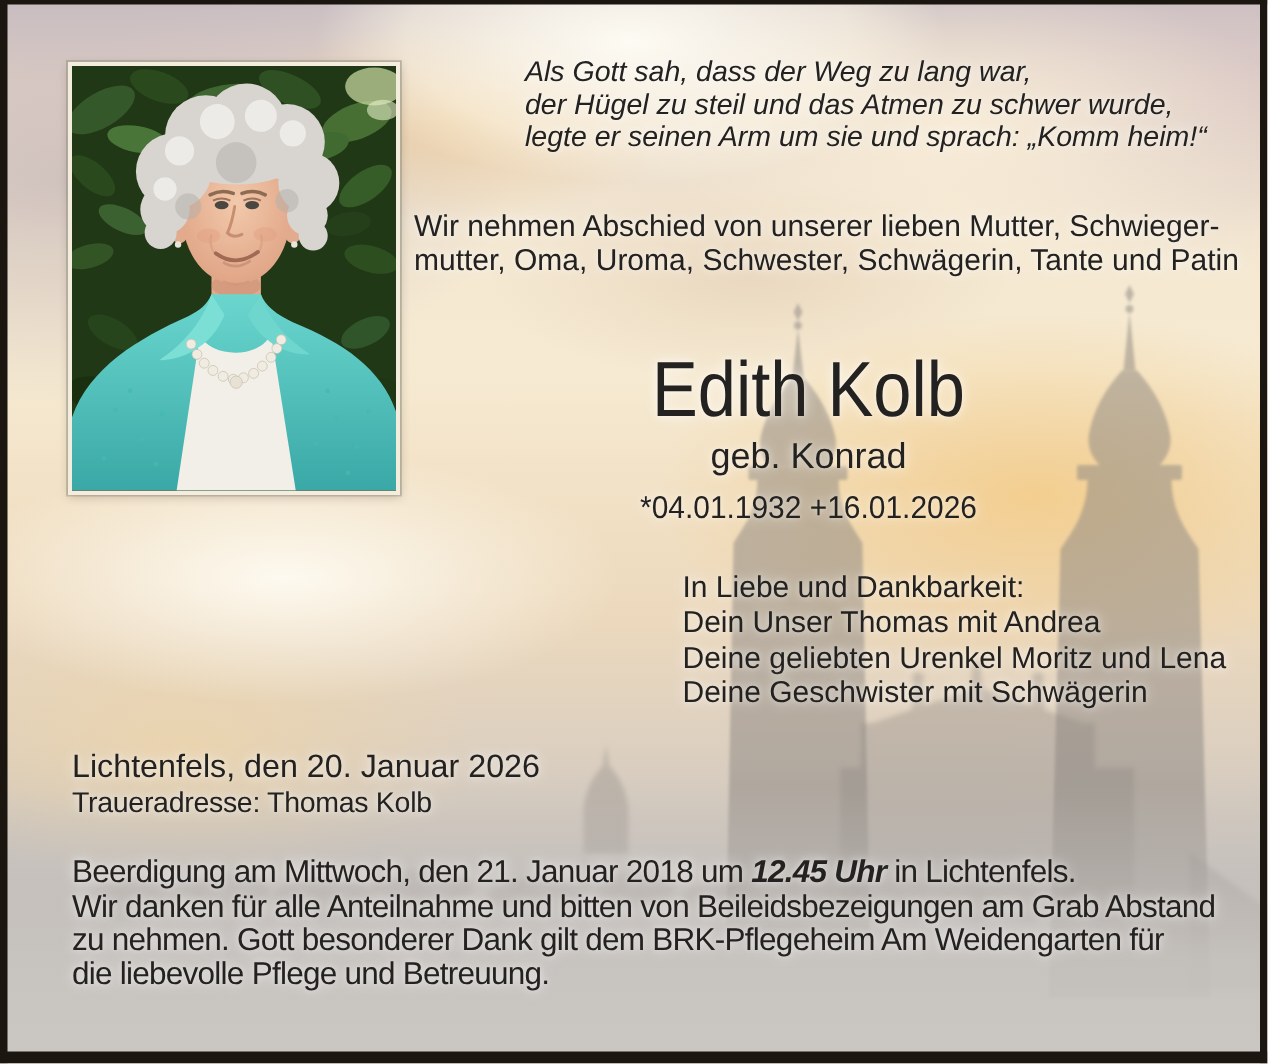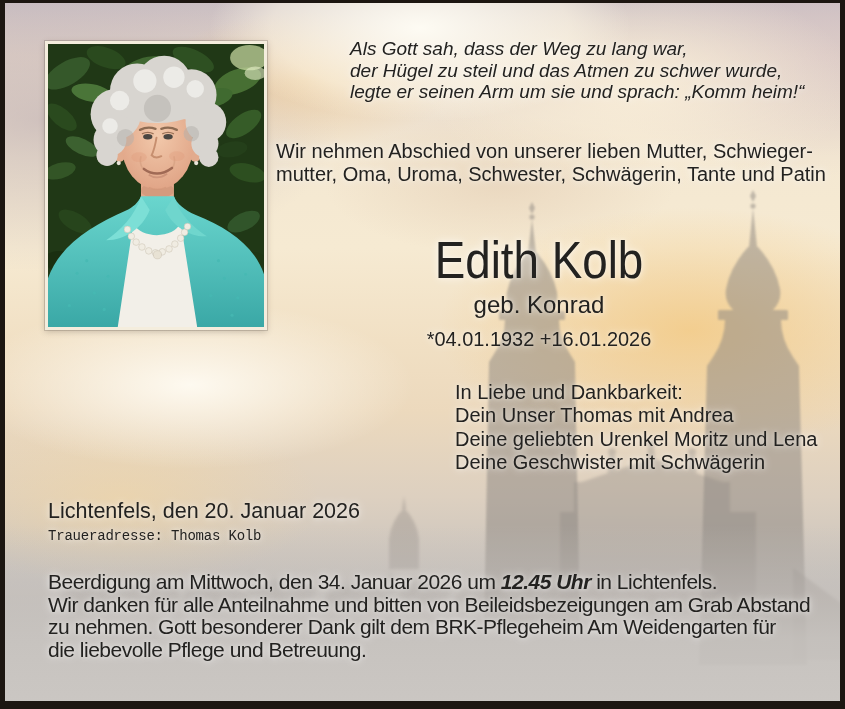--- a/index.html
+++ b/index.html
@@ -33,21 +33,21 @@
   .txt{position:absolute;z-index:6;text-shadow:0 0 10px rgba(255,255,255,.75),0 0 4px rgba(255,255,255,.45);}
   .quote{left:350px;top:38px;font-style:italic;font-size:19px;line-height:21.6px;}
   .farewell{left:276px;top:140px;font-size:20px;line-height:23.4px;}
   .centerblock{left:300px;width:478px;text-align:center;}
   .name{top:234px;font-size:52px;line-height:52px;letter-spacing:0;transform:scaleX(.88);transform-origin:50% 50%;white-space:nowrap;}
   .maiden{top:293px;font-size:24px;line-height:24px;}
   .dates{top:327px;font-size:21px;line-height:24px;transform:scaleX(.95);transform-origin:50% 50%;white-space:nowrap;}
   .family{left:455px;top:381px;font-size:20px;line-height:23.4px;}
   .address{left:48px;top:498px;}
   .address .l1{font-size:21.5px;line-height:27px;}
-  .address .l2{font-size:14px;line-height:22.5px;letter-spacing:-.2px;font-family:Liberation Mono, monospace;}
+  .address .l2{font-size:19px;line-height:22.5px;letter-spacing:-.2px;}
   .funeral{left:48px;top:571px;font-size:21px;line-height:22.6px;letter-spacing:-.5px;}
   .funeral b{font-weight:bold;font-style:italic;}
 </style>
 </head>
 <body>
 
 <div class="canvas">
 
   <svg class="churchsvg" width="845" height="709" viewBox="0 0 845 709">
     <defs>
@@ -263,21 +263,21 @@
     <div>Deine geliebten Urenkel Moritz und Lena</div>
     <div>Deine Geschwister mit Schwägerin</div>
   </div>
 
   <div class="txt address">
     <div class="l1">Lichtenfels, den 20. Januar 2026</div>
     <div class="l2">Traueradresse: Thomas Kolb</div>
   </div>
 
   <div class="txt funeral">
-    <div><span>Beerdigung am Mittwoch, den 34. Januar 2026 um </span><b>12.45 Uhr</b><span> in Lichtenfels.</span></div>
+    <div><span>Beerdigung am Mittwoch, den 21. Januar 2018 um </span><b>12.45 Uhr</b><span> in Lichtenfels.</span></div>
     <div>Wir danken für alle Anteilnahme und bitten von Beileidsbezeigungen am Grab Abstand</div>
     <div>zu nehmen. Gott besonderer Dank gilt dem BRK-Pflegeheim Am Weidengarten für</div>
     <div>die liebevolle Pflege und Betreuung.</div>
   </div>
 
   <div class="frame top"></div>
   <div class="frame bottom"></div>
   <div class="frame left"></div>
   <div class="frame right"></div>
 </div>

